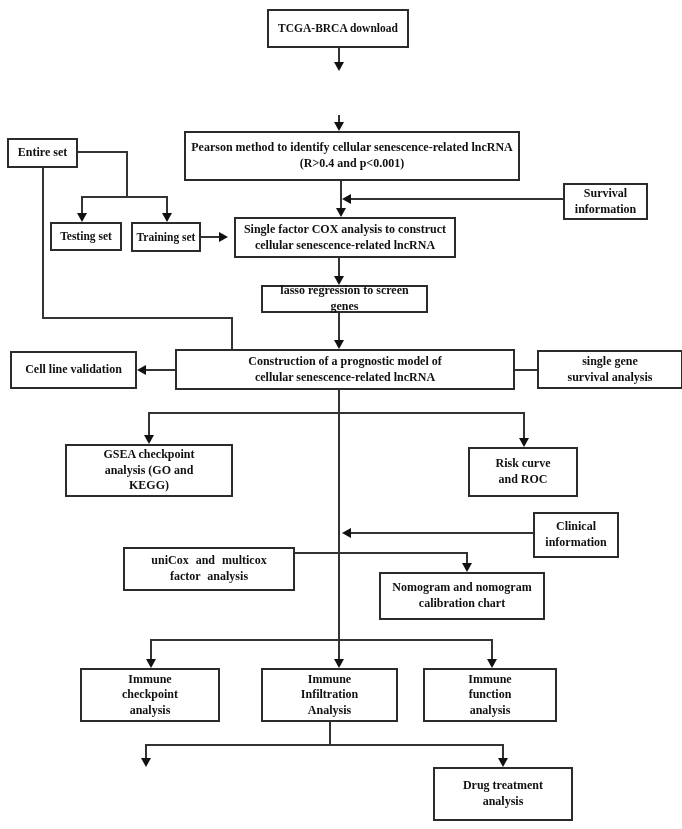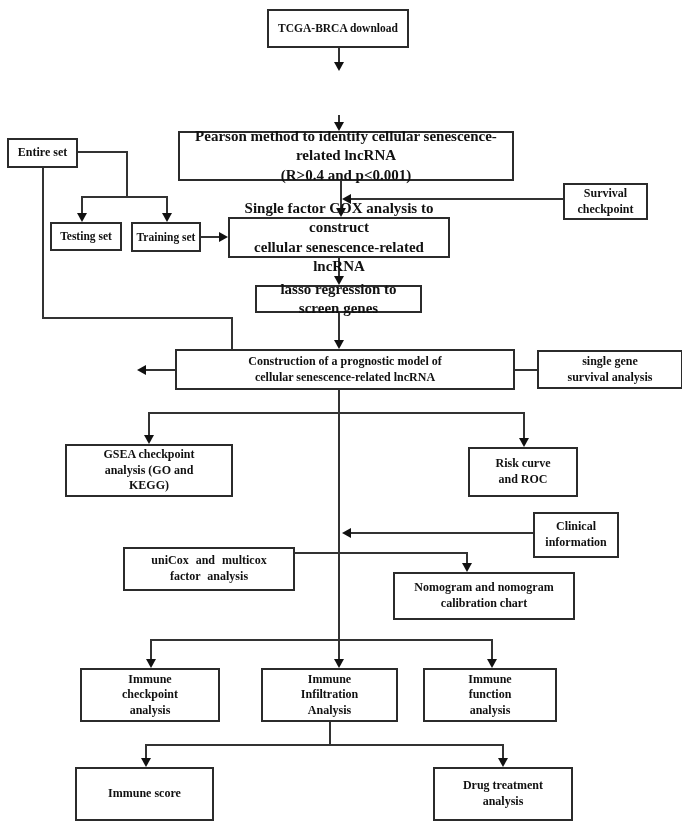--- a/index.html
+++ b/index.html
@@ -6,21 +6,21 @@
   .stage{
     position:relative;width:682px;height:829px;background:#ffffff;
     font-family:"Liberation Serif","DejaVu Serif",serif;overflow:hidden;
   }
   .node{
     position:absolute;box-sizing:border-box;border:2px solid #2b2b2b;background:#ffffff;
     display:flex;align-items:center;justify-content:center;text-align:center;
     font-weight:bold;color:#111;font-size:12px;line-height:1.3;
     white-space:pre-line;padding:5px 2px;
   }
-  .fs11{font-size:15px;}
+  .fs11{font-size:12px;margin-left:6px;}
   .fs115{font-size:11.5px;}
   .ws{word-spacing:4px;}
   .h,.v{position:absolute;background:#333;}
   .h{height:2px;}
   .v{width:2px;}
   .arr{position:absolute;width:0;height:0;}
   .arr.down{border-left:5px solid transparent;border-right:5px solid transparent;border-top:9px solid #111;}
   .arr.left{border-top:5px solid transparent;border-bottom:5px solid transparent;border-right:9px solid #111;}
   .arr.right{border-top:5px solid transparent;border-bottom:5px solid transparent;border-left:9px solid #111;}
 </style>
@@ -97,47 +97,47 @@
   <div class="v" style="left:145px;top:744px;height:15px"></div>
   <div class="arr down" style="left:141px;top:758px"></div>
   <div class="v" style="left:502px;top:744px;height:15px"></div>
   <div class="arr down" style="left:498px;top:758px"></div>
 
   <div class="node fs115" style="left:267px;top:9px;width:142px;height:39px">TCGA-BRCA download</div>
   <div class="node fs11" style="left:178px;top:131px;width:336px;height:50px">Pearson method to identify cellular senescence-related lncRNA
 (R&gt;0.4 and p&lt;0.001)</div>
   <div class="node" style="left:7px;top:138px;width:71px;height:30px">Entire set</div>
   <div class="node" style="left:563px;top:183px;width:85px;height:37px">Survival
-checkpoint</div>
+information</div>
   <div class="node fs115" style="left:50px;top:222px;width:72px;height:29px">Testing set</div>
   <div class="node fs115" style="left:131px;top:222px;width:70px;height:30px">Training set</div>
   <div class="node fs11" style="left:228px;top:217px;width:222px;height:41px">Single factor COX analysis to construct
 cellular senescence-related lncRNA</div>
   <div class="node fs11" style="left:255px;top:285px;width:167px;height:28px">lasso regression to screen genes</div>
   <div class="node" style="left:175px;top:349px;width:340px;height:41px">Construction of a prognostic model of
 cellular senescence-related lncRNA</div>
+  <div class="node" style="left:10px;top:351px;width:127px;height:38px">Cell line validation</div>
   <div class="node" style="left:537px;top:350px;width:146px;height:39px">single gene
 survival analysis</div>
   <div class="node" style="left:65px;top:444px;width:168px;height:53px">GSEA checkpoint
 analysis (GO and
 KEGG)</div>
   <div class="node" style="left:468px;top:447px;width:110px;height:50px">Risk curve
 and ROC</div>
   <div class="node" style="left:533px;top:512px;width:86px;height:46px">Clinical
 information</div>
   <div class="node ws" style="left:123px;top:547px;width:172px;height:44px">uniCox and multicox
 factor analysis</div>
-  <div class="node" style="left:393px;top:572px;width:182px;height:48px">Nomogram and nomogram
+  <div class="node" style="left:379px;top:572px;width:166px;height:48px">Nomogram and nomogram
 calibration chart</div>
   <div class="node" style="left:80px;top:668px;width:140px;height:54px">Immune
 checkpoint
 analysis</div>
   <div class="node" style="left:261px;top:668px;width:137px;height:54px">Immune
 Infiltration
 Analysis</div>
   <div class="node" style="left:423px;top:668px;width:134px;height:54px">Immune
 function
 analysis</div>
-  <div class="node" style="left:75px;top:767px;width:139px;height:54px">Immune score</div>
   <div class="node" style="left:433px;top:767px;width:140px;height:54px">Drug treatment
 analysis</div>
 
 </div>
 
 </body></html>

